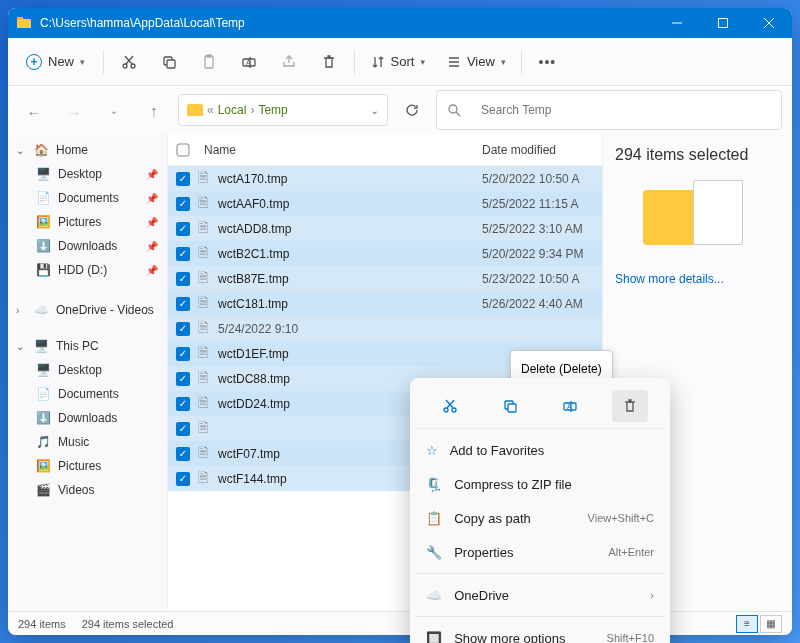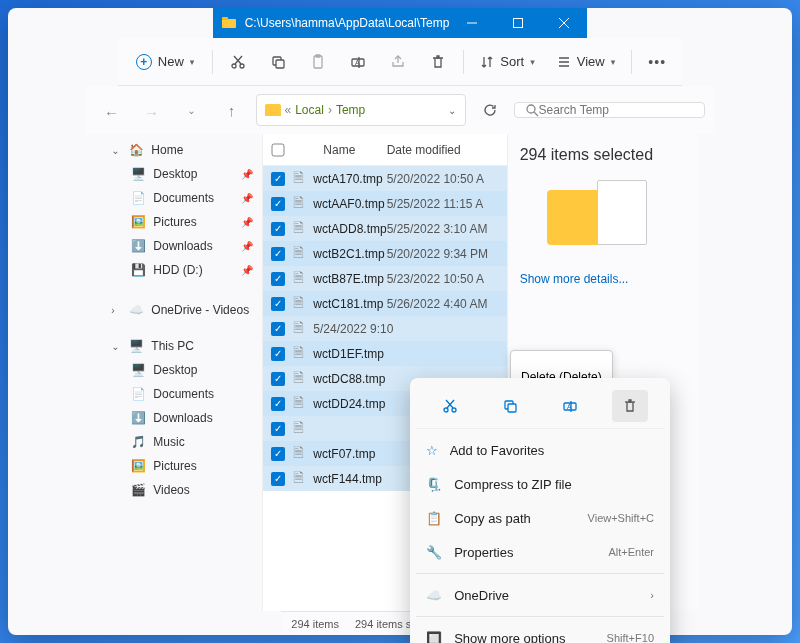--- a/index.html
+++ b/index.html
@@ -1,46 +1,46 @@
 <!DOCTYPE html>
 <html><head>
 <meta charset="utf-8">
 <style>
 * { box-sizing: border-box; margin: 0; padding: 0; font-family: "Segoe UI", Arial, sans-serif; }
 body { background: linear-gradient(135deg, #1e6bd6 0%, #4a9eff 100%); width: 800px; height: 643px; overflow: hidden; position: relative; }
-.window { position: absolute; left: 8px; top: 8px; width: 784px; height: 627px; background: #f9f9fb; border-radius: 8px; overflow: hidden; box-shadow: 0 8px 32px rgba(0,0,0,0.3); display: flex; flex-direction: column; align-items: center; }
+.window { position: absolute; left: 8px; top: 8px; width: 784px; height: 627px; background: #f9f9fb; border-radius: 8px; overflow: hidden; box-shadow: 0 8px 32px rgba(0,0,0,0.3); display: flex; flex-direction: column; }
 .titlebar { height: 30px; background: #0078d4; display: flex; align-items: center; color: white; font-size: 12px; }
 .titlebar-icon { width: 16px; height: 16px; margin: 0 8px; }
 .titlebar-title { flex: 1; }
 .titlebar-controls { display: flex; }
 .titlebar-btn { width: 46px; height: 30px; display: flex; align-items: center; justify-content: center; color: white; font-size: 14px; }
 .toolbar { height: 48px; display: flex; align-items: center; padding: 0 6px; border-bottom: 1px solid #e5e5e5; gap: 2px; background: #fbfbfd; }
 .new-btn { display: flex; align-items: center; gap: 6px; padding: 6px 12px; border-radius: 4px; font-size: 13px; color: #333; }
 .new-btn .plus { width: 16px; height: 16px; border: 1.5px solid #0078d4; border-radius: 50%; display: flex; align-items: center; justify-content: center; color: #0078d4; font-size: 12px; font-weight: bold; }
 .toolbar-icon-btn { width: 38px; height: 36px; display: flex; align-items: center; justify-content: center; color: #666; border-radius: 4px; }
 .toolbar-sep { width: 1px; height: 24px; background: #e0e0e0; margin: 0 4px; }
 .toolbar-text-btn { display: flex; align-items: center; gap: 6px; padding: 6px 10px; font-size: 13px; color: #333; }
 .nav-row { height: 48px; display: flex; align-items: center; padding: 0 10px; gap: 8px; background: #fbfbfd; }
 .nav-btn { width: 32px; height: 32px; display: flex; align-items: center; justify-content: center; color: #888; font-size: 15px; }
 .addr-bar { flex: 0 0 210px; height: 32px; border: 1px solid #ddd; border-radius: 4px; display: flex; align-items: center; padding: 0 8px; background: white; font-size: 12px; gap: 4px; }
 .folder-icon-y { width: 16px; height: 12px; background: #ffc83d; border-radius: 2px 2px 0 0; position: relative; }
 .addr-crumb { color: #4d7c0f; }
 .addr-sep { color: #888; }
-.search-box { flex: 1; height: 16px; border: 1px solid #ddd; border-radius: 4px; display: flex; align-items: center; padding: 0 10px; background: white; gap: 0; }
+.search-box { flex: 1; height: 40px; border: 1px solid #ddd; border-radius: 4px; display: flex; align-items: center; padding: 0 10px; background: white; gap: 20px; }
 .search-box input { border: none; outline: none; font-size: 12px; flex: 1; }
 .body { flex: 1; display: flex; overflow: hidden; }
 .sidebar { width: 160px; background: #f9f9fb; border-right: 1px solid #eee; padding: 4px 0; font-size: 12px; overflow: hidden; }
 .side-item { display: flex; align-items: center; height: 24px; padding: 0 8px; gap: 6px; color: #333; }
 .side-item.indent { padding-left: 28px; }
 .side-chevron { width: 12px; color: #666; font-size: 10px; }
 .side-icn { width: 16px; height: 16px; display: flex; align-items: center; justify-content: center; font-size: 12px; }
 .pin { margin-left: auto; color: #888; font-size: 10px; }
 .main { flex: 1; display: flex; overflow: hidden; }
 .filelist { flex: 1; display: flex; flex-direction: column; background: white; }
-.col-headers { height: 32px; display: flex; align-items: center; border-bottom: 1px solid #eee; font-size: 12px; color: #444; gap: 24px; }
+.col-headers { height: 32px; display: flex; align-items: center; border-bottom: 1px solid #eee; font-size: 12px; color: #444; }
 .col-check { width: 30px; display: flex; justify-content: center; }
 .col-name { flex: 1; padding-left: 6px; }
 .col-date { width: 120px; }
 .rows { flex: 1; overflow: hidden; }
 .row { height: 25px; display: flex; align-items: center; font-size: 12px; }
 .row.sel { background: #d4e8f7; }
 .row.sel2 { background: #cce4f7; }
 .row .chk { width: 30px; display: flex; justify-content: center; }
 .row .chk-box { width: 14px; height: 14px; background: #0078d4; border-radius: 2px; display: flex; align-items: center; justify-content: center; color: white; font-size: 10px; }
 .row .file-icn { width: 20px; color: #888; font-size: 13px; }
@@ -49,21 +49,21 @@
 .details-pane { width: 190px; padding: 12px; font-size: 13px; color: #333; background: #fbfbfd; border-left: 1px solid #eee; }
 .details-title { font-size: 16px; margin-bottom: 16px; }
 .details-img { width: 110px; height: 80px; margin: 10px auto; position: relative; }
 .folder-big { position: absolute; left: 0; top: 10px; width: 70px; height: 55px; background: #ffc83d; border-radius: 4px; }
 .file-big { position: absolute; right: 10px; top: 0; width: 50px; height: 65px; background: white; border: 1px solid #ccc; border-radius: 2px; }
 .details-link { color: #0067c0; font-size: 12px; margin-top: 12px; display: block; }
 .statusbar { height: 24px; border-top: 1px solid #e5e5e5; display: flex; align-items: center; padding: 0 10px; font-size: 11px; color: #555; gap: 16px; background: #fbfbfd; }
 .status-right { margin-left: auto; display: flex; gap: 2px; }
 .view-toggle { width: 22px; height: 18px; border: 1px solid #ccc; display: flex; align-items: center; justify-content: center; font-size: 10px; }
 .view-toggle.active { background: #e0eef9; border-color: #0078d4; }
-.tooltip { position: absolute; background: white; border: 1px solid #ccc; border-radius: 4px; padding: 19px 10px; font-size: 12px; box-shadow: 0 2px 8px rgba(0,0,0,0.15); }
+.tooltip { position: absolute; background: white; border: 1px solid #ccc; border-radius: 4px; padding: 11px 10px; font-size: 12px; box-shadow: 0 2px 8px rgba(0,0,0,0.15); }
 .context-menu { position: absolute; width: 260px; background: #f9f9f9; border-radius: 8px; box-shadow: 0 8px 24px rgba(0,0,0,0.25); padding: 6px; font-size: 13px; }
 .ctx-icon-row { display: flex; justify-content: space-around; padding: 6px 4px; border-bottom: 1px solid #eee; margin-bottom: 4px; }
 .ctx-icon-btn { width: 36px; height: 32px; display: flex; align-items: center; justify-content: center; border-radius: 4px; color: #555; }
 .ctx-icon-btn.hover { background: #e8e8e8; }
 .ctx-item { display: flex; align-items: center; height: 34px; padding: 0 10px; border-radius: 4px; gap: 12px; color: #222; }
 .ctx-item .shortcut { margin-left: auto; color: #777; font-size: 11px; }
 .ctx-sep { height: 1px; background: #e5e5e5; margin: 4px 0; }
 svg { display: block; }
 </style>
 </head>

